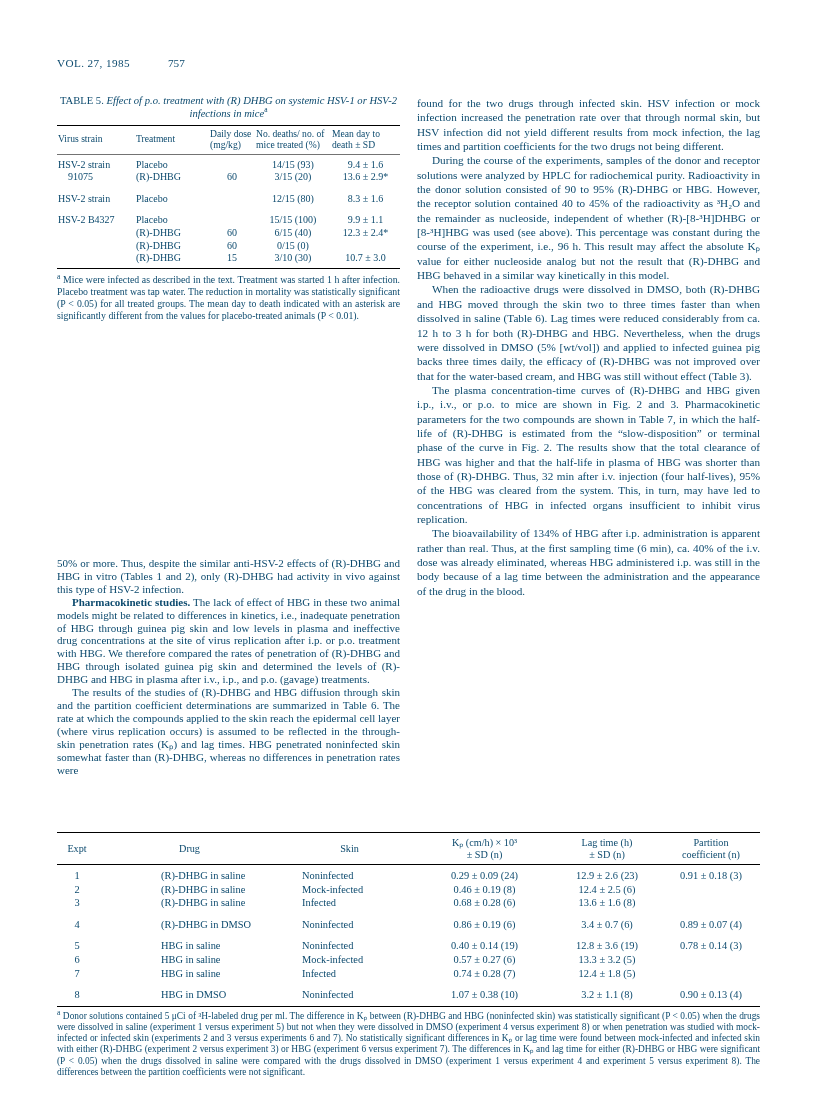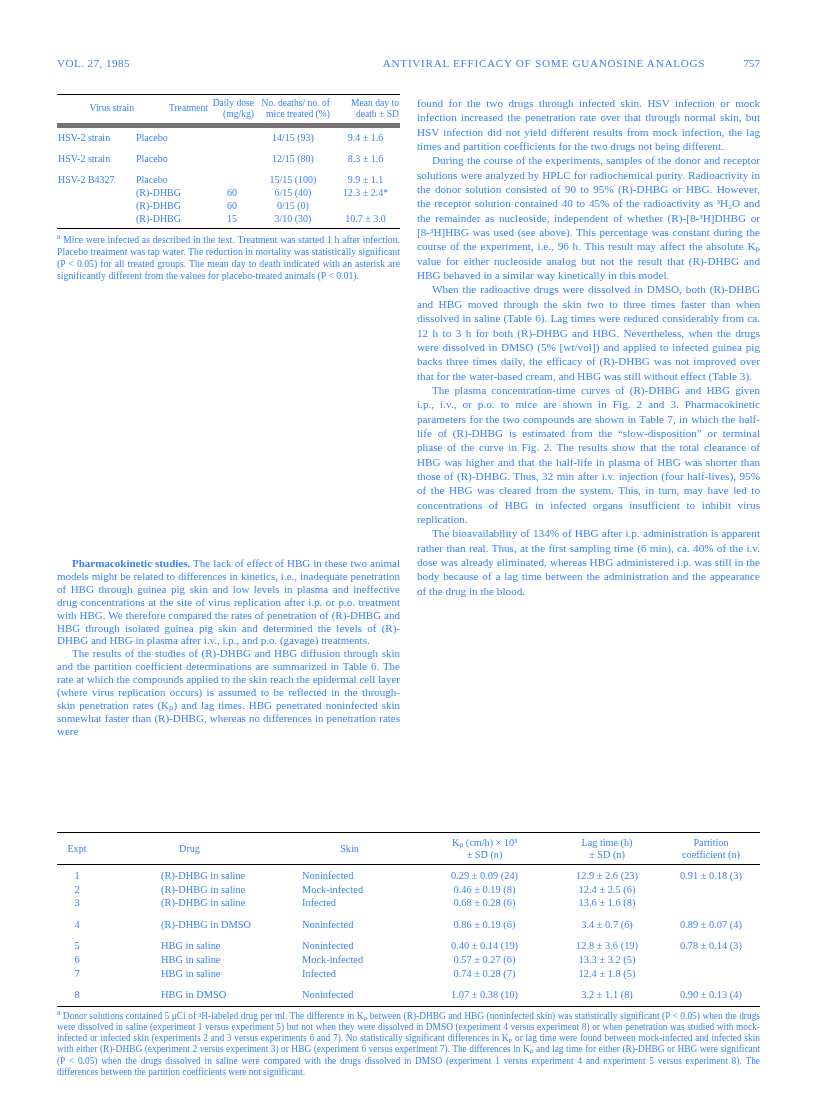--- a/index.html
+++ b/index.html
@@ -1,38 +1,38 @@
 <!DOCTYPE html>
 <html><head>
 <meta charset="utf-8">
 <style>
   html,body { margin:0; padding:0; background:#e8e8e8; }
   .page {
     position:relative; width:816px; height:1093px; margin:0 auto;
-    background:#ffffff; color:#3b82f6; overflow:hidden;
+    background:#ffffff; color:#0c4a6e; overflow:hidden;
     font-family:"Liberation Serif", serif;
   }
   
   .hdr { position:absolute; top:57px; left:57px; width:703px; display:flex; align-items:baseline; font-size:11.2px; }
   .hdr .vol { letter-spacing:0.4px; }
   .hdr .title { margin-left:auto; letter-spacing:0.7px; }
   .hdr .pg { margin-left:38px; }
 
   
   .caption { text-align:center; font-size:10.6px; line-height:13px; margin-bottom:5px; }
   .cap-text { font-style:italic; }
   sup { font-size:7.5px; vertical-align:super; line-height:0; }
   .footnote { font-size:9.8px; line-height:11.8px; text-align:justify; margin-top:5px; }
 
   
   table { border-collapse:collapse; width:100%; }
   .t5, .t6 { border-top:1.4px solid #000; border-bottom:1.4px solid #000; }
   .t5 { font-size:10px; }
-  .t5 th { font-weight:normal; font-size:9.6px; text-align:right; vertical-align:middle;
-           padding:3px 1px; border-bottom:5px solid #737373; line-height:10.8px; }
+  .t5 th { font-weight:normal; font-size:9.6px; text-align:left; vertical-align:middle;
+           padding:3px 1px; border-bottom:1px solid #737373; line-height:10.8px; }
   .t5 td { padding:0.5px 1px; line-height:11.8px; vertical-align:top; }
   .t5 td.c { text-align:center; }
   .t5 td.l { text-align:left; }
   .t5 td.vindent { padding-left:11px; }
   .t5 tr.gstart td { padding-top:9px; }
   .t5 tbody tr.first td { padding-top:4px; }
   .t5 tbody tr.last td { padding-bottom:4px; }
 
   
   .textcol { text-align:justify; }
@@ -58,25 +58,28 @@
   .t6 tbody tr.last td { padding-bottom:5px; }
   .t6block .footnote { margin-top:4px; font-size:9.4px; line-height:11.2px; }
 </style>
 </head>
 <body>
 
 <div class="page">
 
   <div class="hdr">
     <span class="vol">VOL. 27, 1985</span>
-    <span class="title">ANTIVIRAL EFFICACY OF SOME GUANOSINE ANALOGS</span>
     <span class="pg">757</span>
   </div>
 
   <section class="t5block">
+    <div class="caption">
+      <span>TABLE 5.</span>
+      <span class="cap-text">Effect of p.o. treatment with (R) DHBG on systemic HSV-1 or HSV-2 infections in mice</span><sup>a</sup>
+    </div>
     <table class="t5">
       <colgroup>
         <col style="width:78px">
           <col style="width:74px">
           <col style="width:46px">
           <col style="width:76px">
           <col style="width:69px">
       </colgroup>
       <thead>
         <tr>
@@ -88,20 +91,27 @@
         </tr>
       </thead>
       <tbody>
         <tr class="first">
           <td class="l">HSV-2 strain</td>
           <td class="l">Placebo</td>
           <td class="c"></td>
           <td class="c">14/15 (93)</td>
           <td class="c">9.4 ± 1.6</td>
         </tr>
+        <tr>
+          <td class="l vindent">91075</td>
+          <td class="l">(R)-DHBG</td>
+          <td class="c">60</td>
+          <td class="c">3/15 (20)</td>
+          <td class="c">13.6 ± 2.9*</td>
+        </tr>
         <tr class="gstart">
           <td class="l">HSV-2 strain</td>
           <td class="l">Placebo</td>
           <td class="c"></td>
           <td class="c">12/15 (80)</td>
           <td class="c">8.3 ± 1.6</td>
         </tr>
         <tr class="gstart">
           <td class="l">HSV-2 B4327</td>
           <td class="l">Placebo</td>
@@ -129,20 +139,21 @@
           <td class="c">15</td>
           <td class="c">3/10 (30)</td>
           <td class="c">10.7 ± 3.0</td>
         </tr>
       </tbody>
     </table>
     <div class="footnote"><sup>a</sup> <span>Mice were infected as described in the text. Treatment was started 1 h after infection. Placebo treatment was tap water. The reduction in mortality was statistically significant (P &lt; 0.05) for all treated groups. The mean day to death indicated with an asterisk are significantly different from the values for placebo-treated animals (P &lt; 0.01).</span></div>
   </section>
 
   <section class="leftcol textcol">
+    <p class="noindent">50% or more. Thus, despite the similar anti-HSV-2 effects of (R)-DHBG and HBG in vitro (Tables 1 and 2), only (R)-DHBG had activity in vivo against this type of HSV-2 infection.</p>
     <p><span class="lead">Pharmacokinetic studies.</span><span> The lack of effect of HBG in these two animal models might be related to differences in kinetics, i.e., inadequate penetration of HBG through guinea pig skin and low levels in plasma and ineffective drug concentrations at the site of virus replication after i.p. or p.o. treatment with HBG. We therefore compared the rates of penetration of (R)-DHBG and HBG through isolated guinea pig skin and determined the levels of (R)-DHBG and HBG in plasma after i.v., i.p., and p.o. (gavage) treatments.</span></p>
     <p>The results of the studies of (R)-DHBG and HBG diffusion through skin and the partition coefficient determinations are summarized in Table 6. The rate at which the compounds applied to the skin reach the epidermal cell layer (where virus replication occurs) is assumed to be reflected in the through-skin penetration rates (Kₚ) and lag times. HBG penetrated noninfected skin somewhat faster than (R)-DHBG, whereas no differences in penetration rates were</p>
   </section>
 
   <section class="rightcol textcol">
     <p class="noindent">found for the two drugs through infected skin. HSV infection or mock infection increased the penetration rate over that through normal skin, but HSV infection did not yield different results from mock infection, the lag times and partition coefficients for the two drugs not being different.</p>
     <p>During the course of the experiments, samples of the donor and receptor solutions were analyzed by HPLC for radiochemical purity. Radioactivity in the donor solution consisted of 90 to 95% (R)-DHBG or HBG. However, the receptor solution contained 40 to 45% of the radioactivity as ³H₂O and the remainder as nucleoside, independent of whether (R)-[8-³H]DHBG or [8-³H]HBG was used (see above). This percentage was constant during the course of the experiment, i.e., 96 h. This result may affect the absolute Kₚ value for either nucleoside analog but not the result that (R)-DHBG and HBG behaved in a similar way kinetically in this model.</p>
     <p>When the radioactive drugs were dissolved in DMSO, both (R)-DHBG and HBG moved through the skin two to three times faster than when dissolved in saline (Table 6). Lag times were reduced considerably from ca. 12 h to 3 h for both (R)-DHBG and HBG. Nevertheless, when the drugs were dissolved in DMSO (5% [wt/vol]) and applied to infected guinea pig backs three times daily, the efficacy of (R)-DHBG was not improved over that for the water-based cream, and HBG was still without effect (Table 3).</p>
     <p>The plasma concentration-time curves of (R)-DHBG and HBG given i.p., i.v., or p.o. to mice are shown in Fig. 2 and 3. Pharmacokinetic parameters for the two compounds are shown in Table 7, in which the half-life of (R)-DHBG is estimated from the “slow-disposition” or terminal phase of the curve in Fig. 2. The results show that the total clearance of HBG was higher and that the half-life in plasma of HBG was shorter than those of (R)-DHBG. Thus, 32 min after i.v. injection (four half-lives), 95% of the HBG was cleared from the system. This, in turn, may have led to concentrations of HBG in infected organs insufficient to inhibit virus replication.</p>
     <p>The bioavailability of 134% of HBG after i.p. administration is apparent rather than real. Thus, at the first sampling time (6 min), ca. 40% of the i.v. dose was already eliminated, whereas HBG administered i.p. was still in the body because of a lag time between the administration and the appearance of the drug in the blood.</p>

